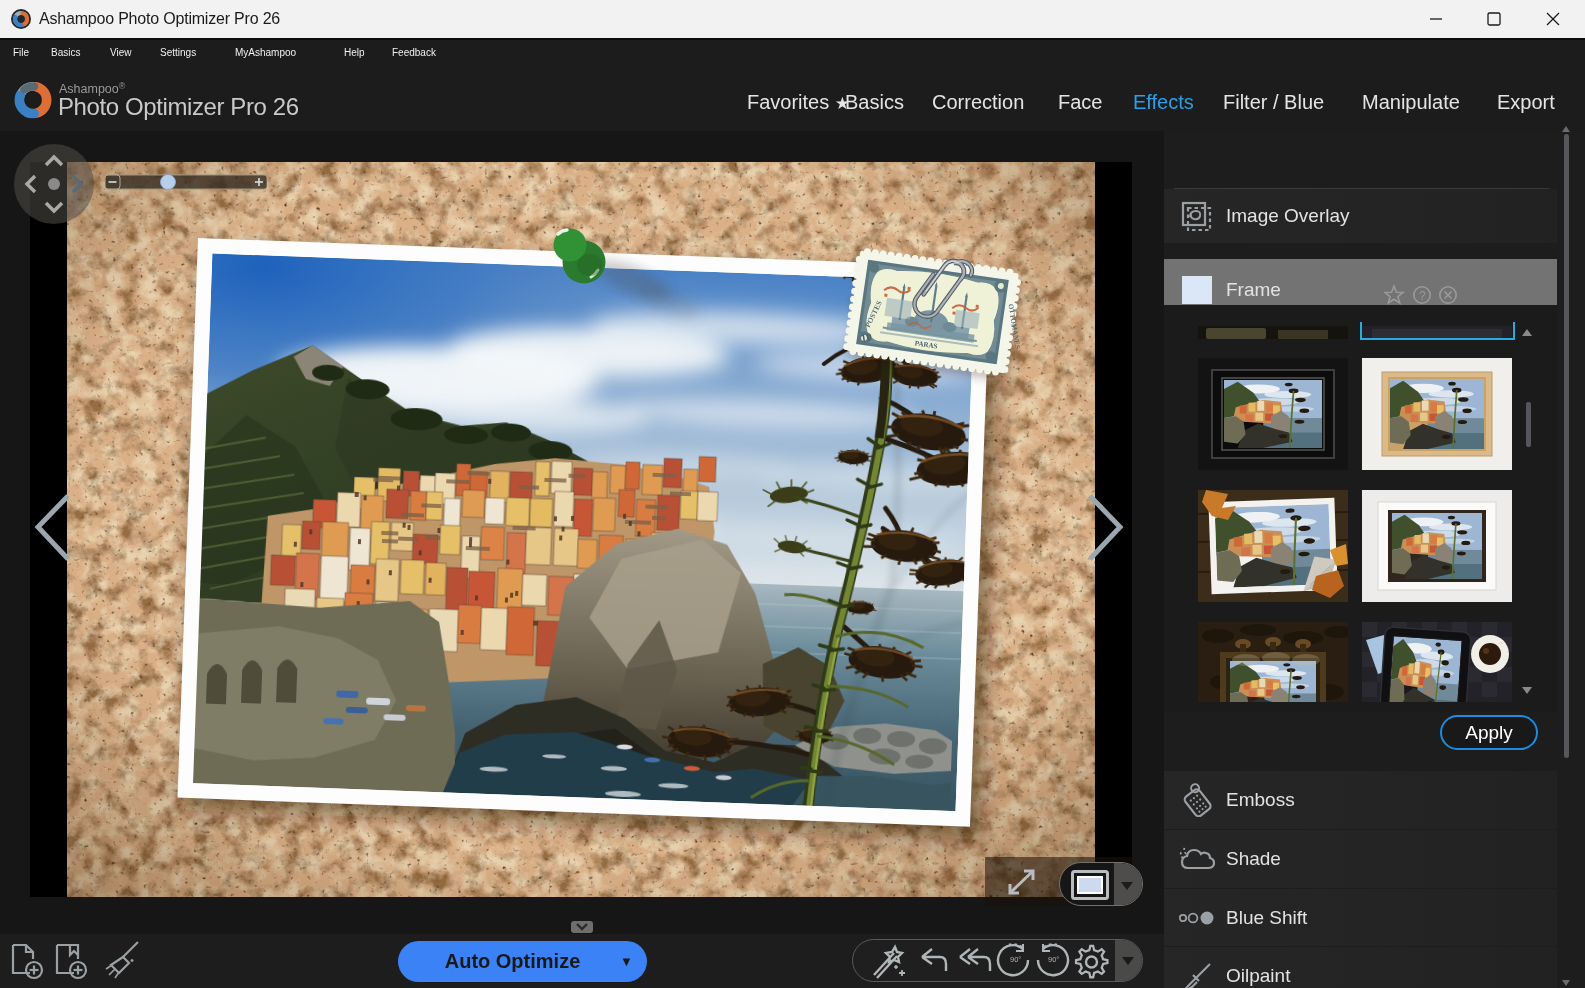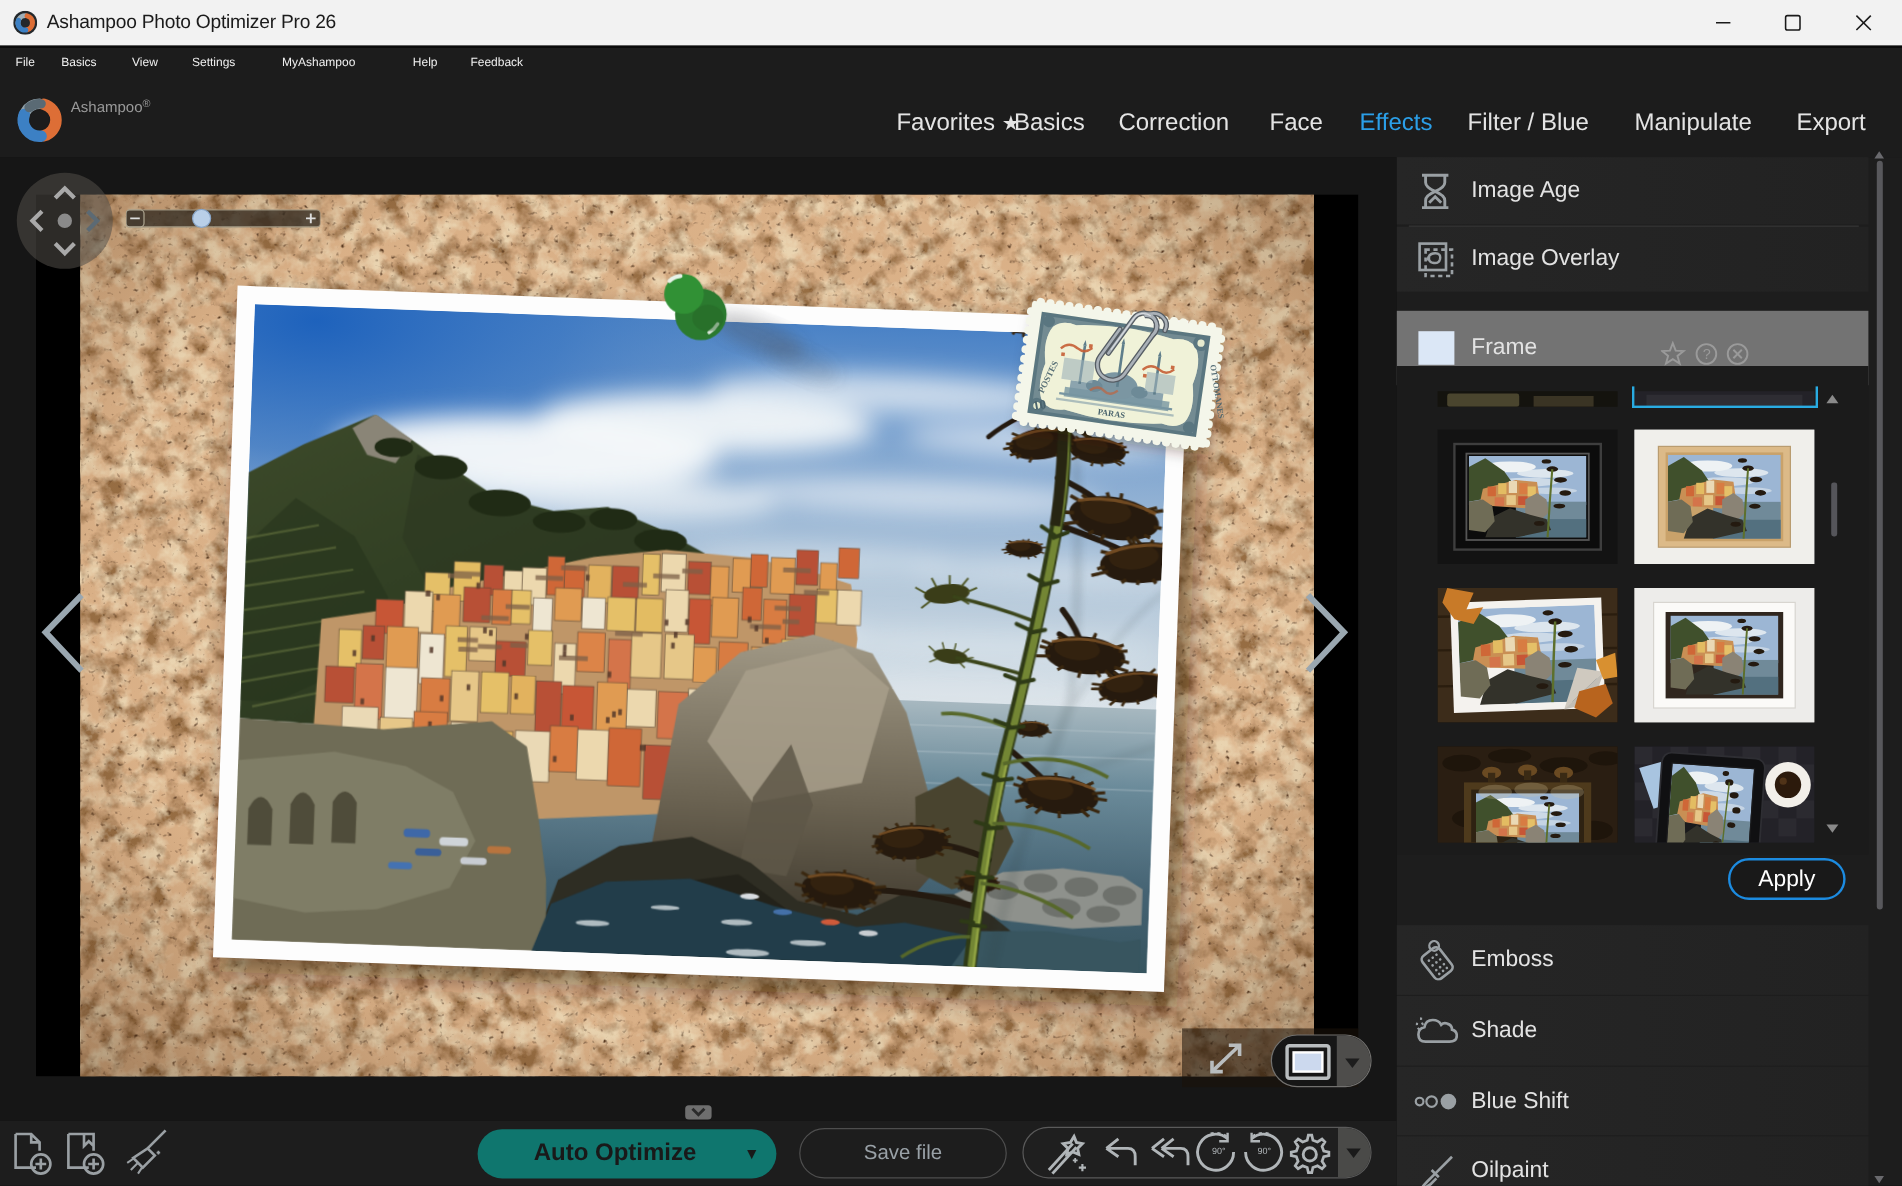--- a/index.html
+++ b/index.html
@@ -11,21 +11,21 @@
   #header { position:absolute; left:0; top:40px; width:1585px; height:91px; background:#1c1c1c; }
   .menuitem { position:absolute; top:7px; font-size:10px; color:#f0f0f0; }
   #logo-ash { position:absolute; left:59px; top:41px; font-size:12.5px; color:#9a9a9a; }
   #logo-name { position:absolute; left:58px; top:53px; font-size:24px; color:#c9c9c9; letter-spacing:-0.4px; }
   .navtab { position:absolute; top:51px; font-size:20px; color:#e4e4e4; white-space:nowrap; }
   #canvas { position:absolute; left:0; top:131px; width:1164px; height:803px; background:#161616; }
   #rightpanel { position:absolute; left:1164px; top:131px; width:421px; height:857px; background:#1d1d1d; }
   .prow { position:absolute; left:0; width:393px; background:linear-gradient(90deg,#262626,#222222); }
   .prow .ptext { position:absolute; left:62px; top:0; font-size:19px; color:#e2e2e2; }
   #bottombar { position:absolute; left:0; top:934px; width:1164px; height:54px; background:#1d1d1d; }
-  #autoopt { position:absolute; left:398px; top:7px; width:249px; height:41px; background:#0f766e;
+  #autoopt { position:absolute; left:398px; top:7px; width:249px; height:41px; background:#3b82f6;
      border-radius:21px; text-align:center; line-height:41px; font-size:20px; font-weight:bold; color:#191919; }
   #savefile { position:absolute; left:666px; top:6px; width:173px; height:42px; border:1px solid #4e4e4e;
      border-radius:21px; text-align:center; line-height:40px; font-size:17px; color:#99a1a7; }
   #applybtn { position:absolute; left:276px; top:584px; width:98px; height:35px; border:2px solid #1c8be0;
      border-radius:18px; text-align:center; line-height:31px; font-size:19px; color:#fff; background:#191919; }
   .thumb { position:absolute; width:150px; height:112px; overflow:hidden; }
 </style>
 </head>
 <body>
 
@@ -932,20 +932,21 @@
   <span class="menuitem" style="left:344px;">Help</span>
   <span class="menuitem" style="left:392px;">Feedback</span>
   <svg class="abs" style="left:12px; top:39px;" width="42" height="42" viewBox="0 0 48 48">
     <path d="M10.6,31.8 A15.5,15.5 0 0 1 24.0,8.5" stroke="#8fa0aa" stroke-width="10" fill="none" stroke-linecap="round"></path>
     <path d="M28.0,9.0 A15.5,15.5 0 0 1 28.0,39.0" stroke="#dd6e36" stroke-width="11" fill="none" stroke-linecap="round"></path>
     <path d="M25.4,39.4 A15.5,15.5 0 0 1 9.4,18.7" stroke="#3c80c4" stroke-width="11" fill="none" stroke-linecap="round"></path>
     <path d="M14.0,12.1 A15.5,15.5 0 0 1 25.4,8.6" stroke="#5a6a74" stroke-width="9" fill="none" stroke-linecap="round"></path>
     <circle cx="24" cy="24" r="9" fill="#1c1c1c"></circle>
   </svg>
   <div id="logo-ash">Ashampoo<span style="font-size:9px;vertical-align:4px;">®</span></div>
+  <div id="logo-name">Photo Optimizer Pro 26</div>
   <span class="navtab" style="left:747px;">Favorites <span style="font-size:17px;">★</span></span>
   <span class="navtab" style="left:845px;">Basics</span>
   <span class="navtab" style="left:932px;">Correction</span>
   <span class="navtab" style="left:1058px;">Face</span>
   <span class="navtab" style="left:1133px; color:#2b9fe8;">Effects</span>
   <span class="navtab" style="left:1223px;">Filter / Blue</span>
   <span class="navtab" style="left:1362px;">Manipulate</span>
   <span class="navtab" style="left:1497px;">Export</span>
 </div>
 
@@ -963,32 +964,20 @@
       <line x1="5" y1="19" x2="17" y2="19"></line>
       <rect x="63" y="13" width="12" height="12" rx="1.5"></rect>
       <line x1="122" y1="13" x2="134" y2="25"></line>
       <line x1="134" y1="13" x2="122" y2="25"></line>
     </g>
   </svg>
 </div>
 <div class="abs" style="left:0; top:38px; width:1585px; height:2px; background:#0b0b0b;"></div>
 
 <div id="rightpanel">
-  <div class="prow" style="top:0; height:56px;">
-      <span class="ptext" style="top:17px;">Image Age</span>
-    <svg class="picon" style="position:absolute; left:18px; top:13px;" width="28" height="31" viewBox="0 0 28 31">
-      <g stroke="#9aa0a4" stroke-width="2.4" fill="none">
-        <line x1="3" y1="2" x2="25" y2="2"></line>
-          <line x1="3" y1="29" x2="25" y2="29"></line>
-        <path d="M6,2 L6,8 Q6,12 14,15.5 Q22,12 22,8 L22,2"></path>
-        <path d="M6,29 L6,23 Q6,19 14,15.5 Q22,19 22,23 L22,29"></path>
-        <path d="M9,25 L14,20 L19,25"></path>
-      </g>
-    </svg>
-  </div>
   <div class="abs" style="left:10px; top:56.5px; width:375px; height:1px; background:#3a3a3a;"></div>
   <div class="prow" style="top:58px; height:54px;">
       <span class="ptext" style="top:16px;">Image Overlay</span>
     <svg class="picon" style="position:absolute; left:17px; top:12px;" width="31" height="31" viewBox="0 0 31 31">
       <rect x="2" y="2" width="22" height="22" fill="none" stroke="#9aa0a4" stroke-width="2.2"></rect>
       <g stroke="#9aa0a4" stroke-width="2.2" fill="none" stroke-dasharray="3.5,3">
         <rect x="7" y="7" width="22" height="22"></rect>
       </g>
       <path d="M9,16 Q9,10 15,10 Q20,10 19,15 Q18,19 13,18 Q9,17 10,13" stroke="#9aa0a4" stroke-width="2" fill="none"></path>
     </svg>
@@ -1239,21 +1228,20 @@
     </svg>
   </div>
 
   <div class="abs" style="left:400px; top:3px; width:5px; height:624px; background:#58585c; border-radius:3px;"></div>
   <div class="abs" style="left:398px; top:-5px; width:0; height:0; border-left:4.5px solid transparent; border-right:4.5px solid transparent; border-bottom:6px solid #6a6a6e;"></div>
   <div class="abs" style="left:398px; top:849px; width:0; height:0; border-left:4.5px solid transparent; border-right:4.5px solid transparent; border-top:6px solid #6a6a6e;"></div>
 </div>
 
 <div id="bottombar">
   <div id="autoopt"><span style="position:relative; left:-10px;">Auto Optimize</span><span style="position:absolute; left:222px; top:0px; font-size:13px;">▼</span></div>
-  <div id="savefile">Save file</div>
   <div class="abs" style="left:852px; top:5px; width:291px; height:43px; border:1.5px solid #5a5a5a; border-radius:22px; background:#1f1f1f; overflow:hidden;">
     <div class="abs" style="left:262px; top:0; width:29px; height:43px; background:#4a4a48;"></div>
   </div>
   <div class="abs" style="left:1122px; top:23px; width:0; height:0; border-left:6px solid transparent; border-right:6px solid transparent; border-top:8px solid #1a1a1a;"></div>
   <svg class="abs" style="left:10px; top:5px;" width="140" height="44" viewBox="0 0 140 44">
     <g stroke="#9aa0a4" stroke-width="2.2" fill="none">
       <path d="M3,6 L3,34 L20,34 M3,6 L16,6 L23,13 L23,20 M16,6 L16,13 L23,13"></path>
       <circle cx="24" cy="31" r="8"></circle>
       <line x1="24" y1="26.5" x2="24" y2="35.5"></line>
         <line x1="19.5" y1="31" x2="28.5" y2="31"></line>

